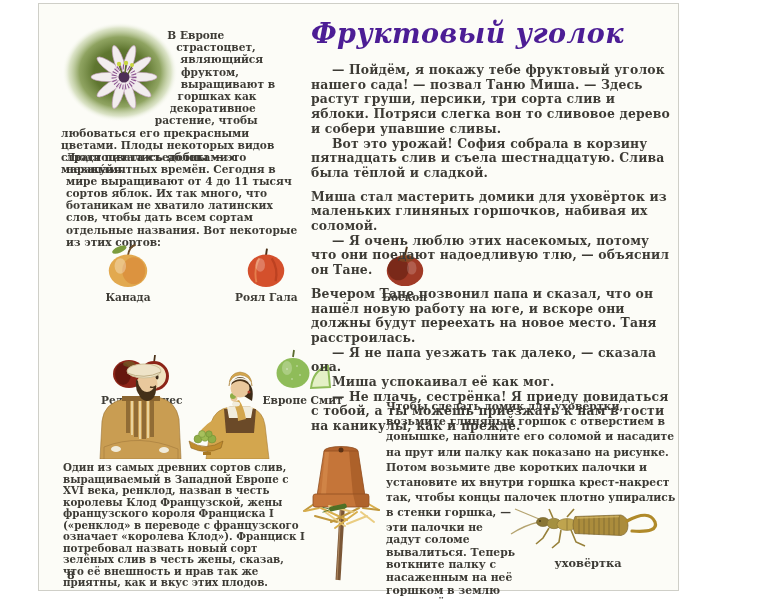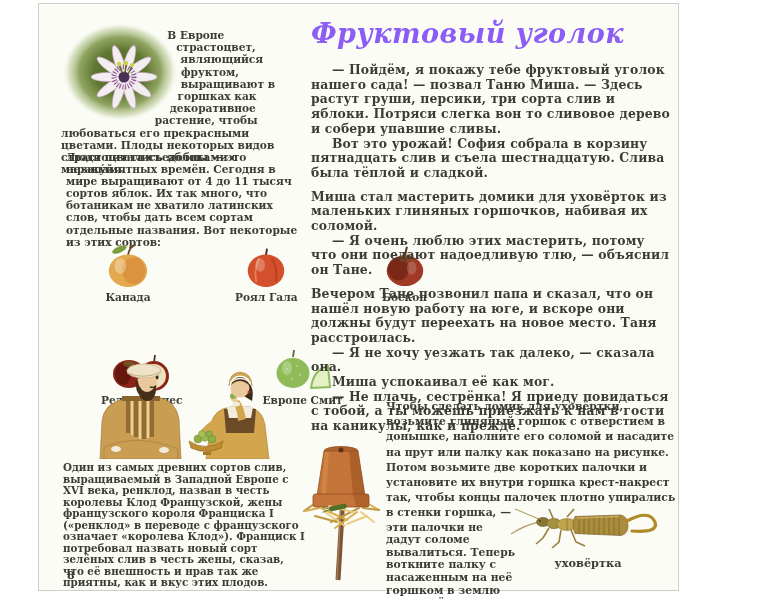--- a/index.html
+++ b/index.html
@@ -21,21 +21,21 @@
   .apple-cell{display:flex;flex-direction:column;align-items:center;}
   .apple-cell svg{width:54px;height:48px;display:block;}
   .apple-cell.wide svg{width:60px;height:50px;}
   .apple-label{font-size:10.6px;margin-top:2px;white-space:nowrap;font-weight:600;}
   .medieval{position:absolute;left:55px;top:355px;width:196px;height:100px;}
   .medieval svg{width:196px;height:100px;display:block;}
   .plums-text{position:absolute;left:24px;top:458px;width:242px;font-size:10.3px;line-height:11.5px;font-weight:600;}
   .page-num{position:absolute;left:28px;top:565px;font-size:11px;font-weight:600;}
   
   .title{position:absolute;left:272px;top:14px;margin:0;font-size:27px;font-style:italic;font-weight:600;
-         letter-spacing:0.5px;color:#8b5cf6;font-family:"DejaVu Serif", serif;}
+         letter-spacing:0.5px;color:#4c1d95;font-family:"DejaVu Serif", serif;}
   .story{position:absolute;left:272px;top:59px;width:360px;font-size:12.4px;line-height:14.7px;letter-spacing:0.15px;font-weight:600;}
   .story p.indent{text-indent:21px;}
   .story p.block{margin-top:9px;}
   .howto{position:absolute;left:347px;top:395px;width:290px;font-size:10.8px;line-height:15.2px;font-weight:600;}
   .howto .narrow{width:134px;line-height:12.6px;margin-top:1px;}
   .pot{position:absolute;left:262px;top:434px;width:82px;height:144px;}
   .pot svg{width:82px;height:144px;display:block;}
   .earwig-wrap{position:absolute;left:468px;top:498px;width:162px;text-align:center;}
   .earwig svg{width:158px;height:54px;display:block;margin:0 auto;}
   .earwig-caption{font-size:11.3px;font-weight:600;}
@@ -197,23 +197,23 @@
   <p class="plums-text">Один из самых древних сортов слив, выращиваемый в Западной Европе с XVI века, ренклод, назван в честь королевы Клод Французской, жены французского короля Франциска I («ренклод» в переводе с французского означает «королева Клод»). Франциск I потребовал назвать новый сорт зелёных слив в честь жены, сказав, что её внешность и нрав так же приятны, как и вкус этих плодов.</p>
 
   <div class="page-num">8</div>
 
   <h1 class="title">Фруктовый уголок</h1>
 
   <div class="story">
     <p class="indent">— Пойдём, я покажу тебе фруктовый уголок нашего сада! — позвал Таню Миша. — Здесь растут груши, персики, три сорта слив и яблоки. Потряси слегка вон то сливовое дерево и собери упавшие сливы.</p>
     <p class="indent">Вот это урожай! София собрала в корзину пятнадцать слив и съела шестнадцатую. Слива была тёплой и сладкой.</p>
     <p class="block">Миша стал мастерить домики для уховёрток из маленьких глиняных горшочков, набивая их соломой.</p>
-    <p class="indent">— Я очень люблю этих мастерить, потому что они поедают надоедливую тлю, — объяснил он Тане.</p>
+    <p class="indent">— Я очень люблю этих насекомых, потому что они поедают надоедливую тлю, — объяснил он Тане.</p>
     <p class="block">Вечером Тане позвонил папа и сказал, что он нашёл новую работу на юге, и вскоре они должны будут переехать на новое место. Таня расстроилась.</p>
-    <p class="indent">— Я не хочу уезжать так далеко, — сказала она.</p>
+    <p class="indent">— Я не папа уезжать так далеко, — сказала она.</p>
     <p class="indent">Миша успокаивал её как мог.</p>
     <p class="indent">— Не плачь, сестрёнка! Я приеду повидаться с тобой, а ты можешь приезжать к нам в гости на каникулы, как и прежде.</p>
   </div>
 
   <div class="howto">
     <p>Чтобы сделать домик для уховёртки, возьмите глиняный горшок с отверстием в донышке, наполните его соломой и насадите на прут или палку как показано на рисунке. Потом возьмите две коротких палочки и установите их внутри горшка крест-накрест так, чтобы концы палочек плотно упирались в стенки горшка, —</p>
     <p class="narrow">эти палочки не дадут соломе вывалиться. Теперь воткните палку с насаженным на неё горшком в землю неподалёку от фруктовых деревьев или ягодных кустов.</p>
   </div>
 
   <div class="pot">

